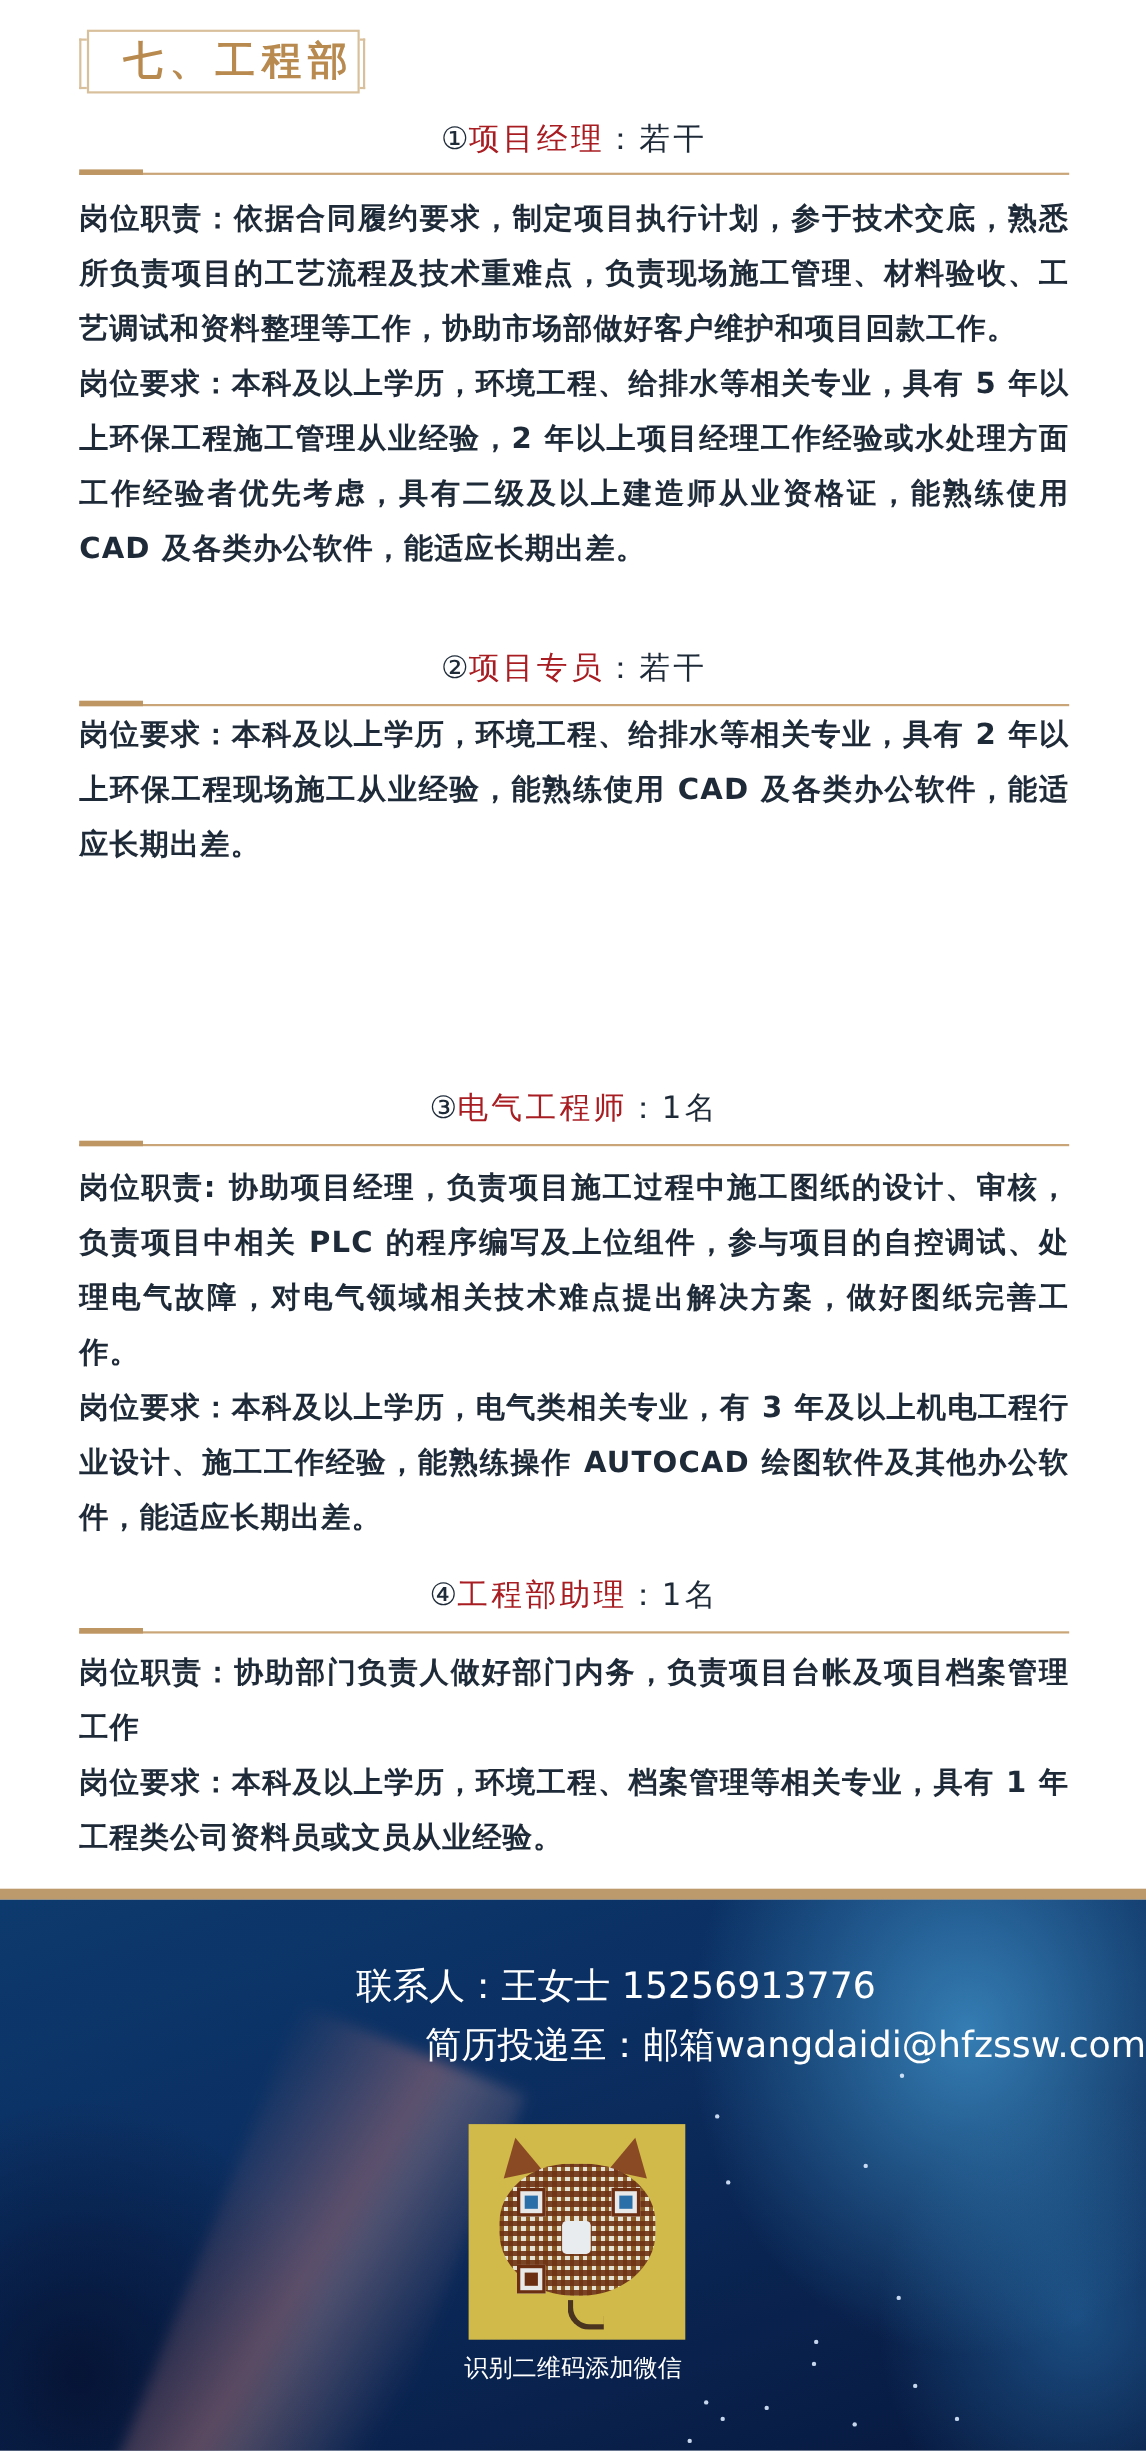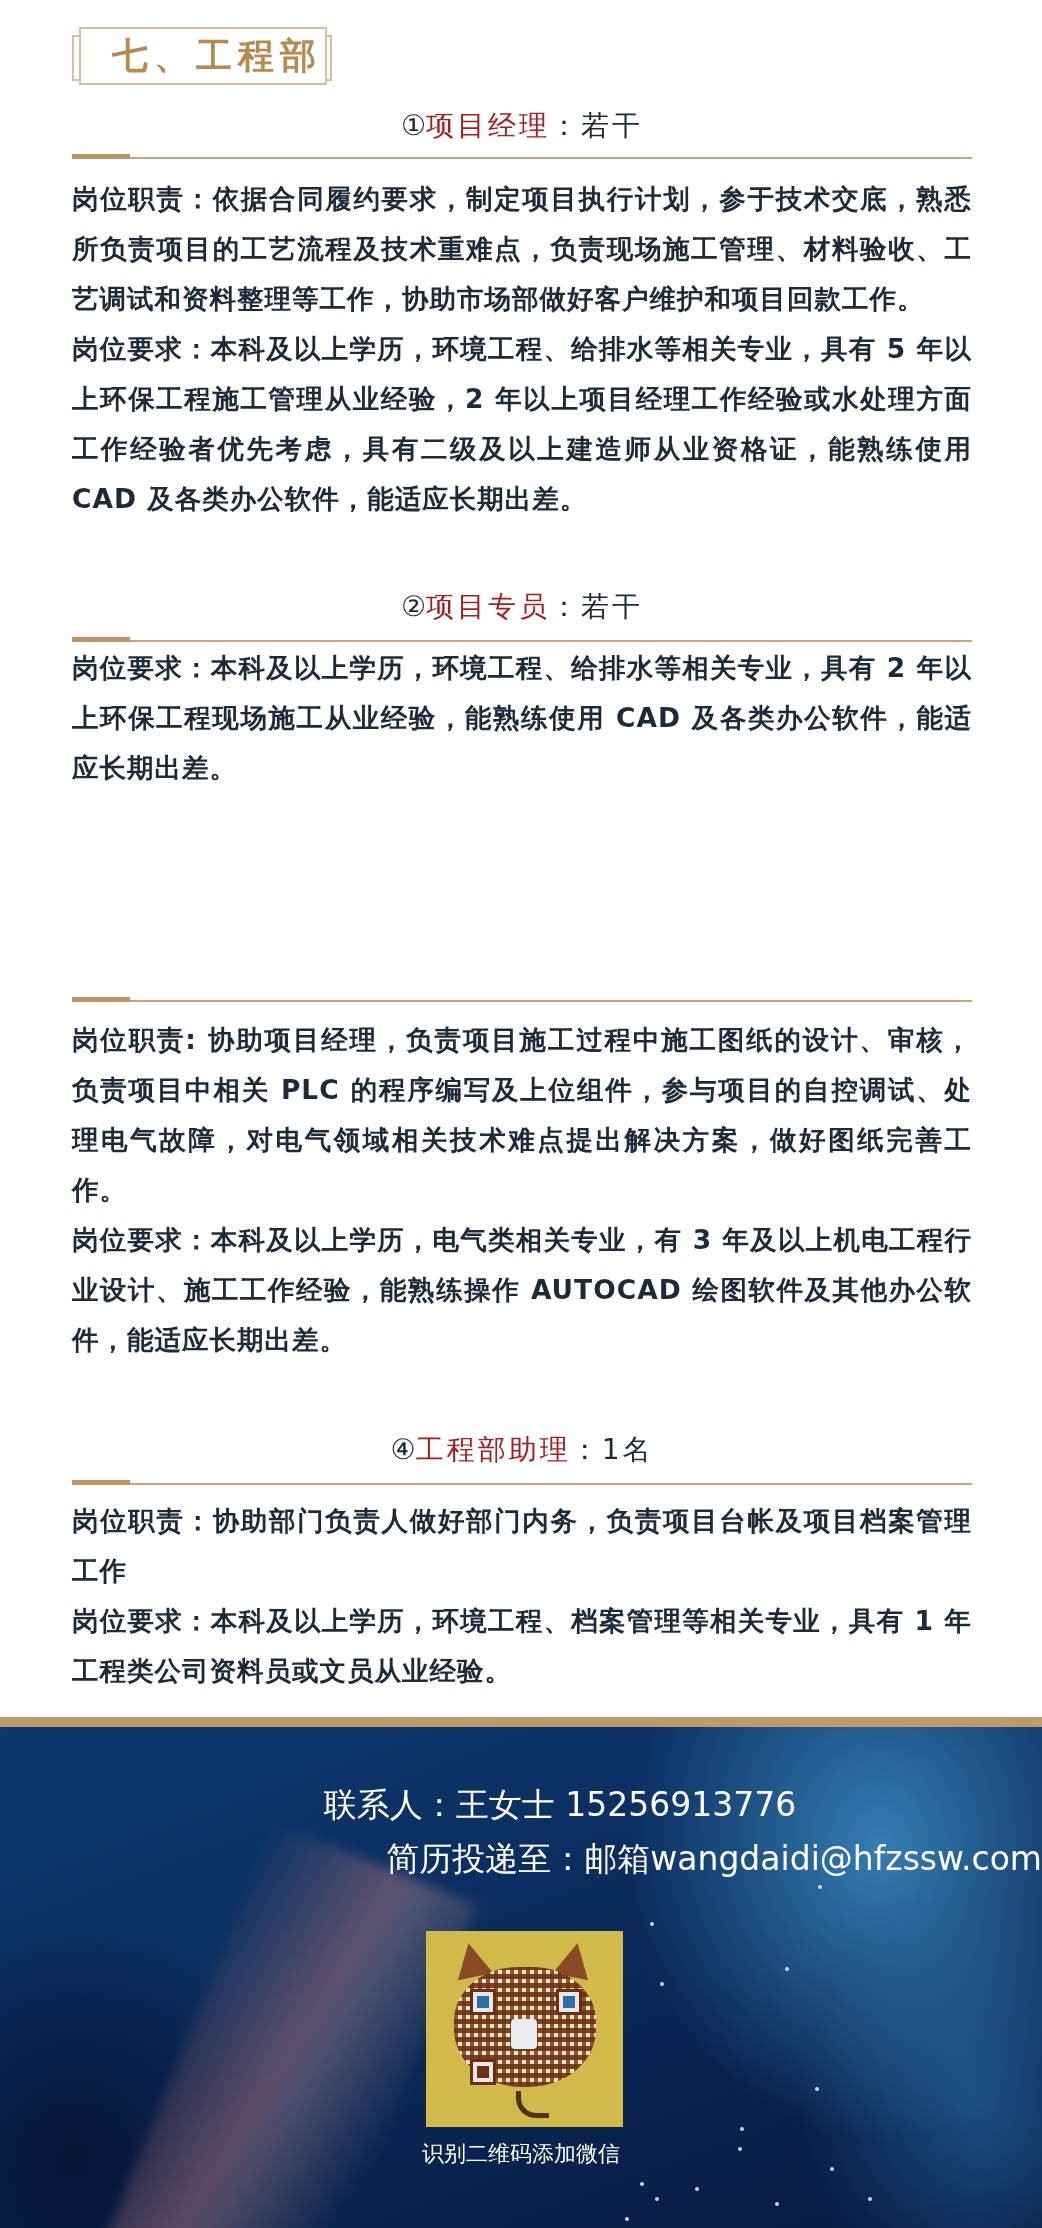--- a/index.html
+++ b/index.html
@@ -119,20 +119,23 @@
     <span class="num">②</span><span class="role">项目专员</span><span class="count">：</span><span class="count">若干</span>
   </div>
   <div class="rule" style="margin-top:10px;">
       <div class="thin"></div>
       <div class="thick"></div>
     </div>
   <p class="para">岗位要求：本科及以上学历，环境工程、给排水等相关专业，具有 2 年以上环保工程现场施工从业经验，能熟练使用 CAD 及各类办公软件，能适应长期出差。</p>
 </div>
 
 <div class="section" style="top:987px;">
+  <div class="heading">
+    <span class="num">③</span><span class="role">电气工程师</span><span class="count">：</span><span class="count">1名</span>
+  </div>
   <div class="rule" style="margin-top:10px;">
       <div class="thin"></div>
       <div class="thick"></div>
     </div>
   <p class="para" style="margin-top:12px;">岗位职责: 协助项目经理，负责项目施工过程中施工图纸的设计、审核，负责项目中相关 PLC 的程序编写及上位组件，参与项目的自控调试、处理电气故障，对电气领域相关技术难点提出解决方案，做好图纸完善工作。</p>
   <p class="para">岗位要求：本科及以上学历，电气类相关专业，有 3 年及以上机电工程行业设计、施工工作经验，能熟练操作 AUTOCAD 绘图软件及其他办公软件，能适应长期出差。</p>
 </div>
 
 <div class="section" style="top:1430px;">
   <div class="heading">

